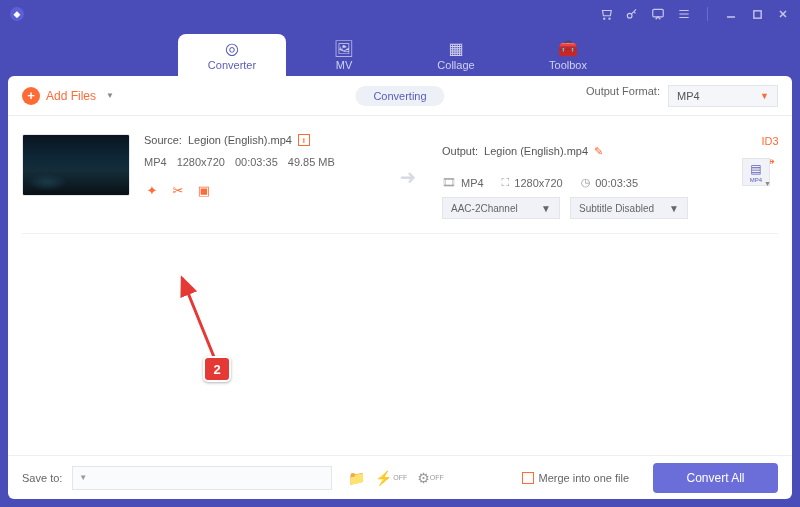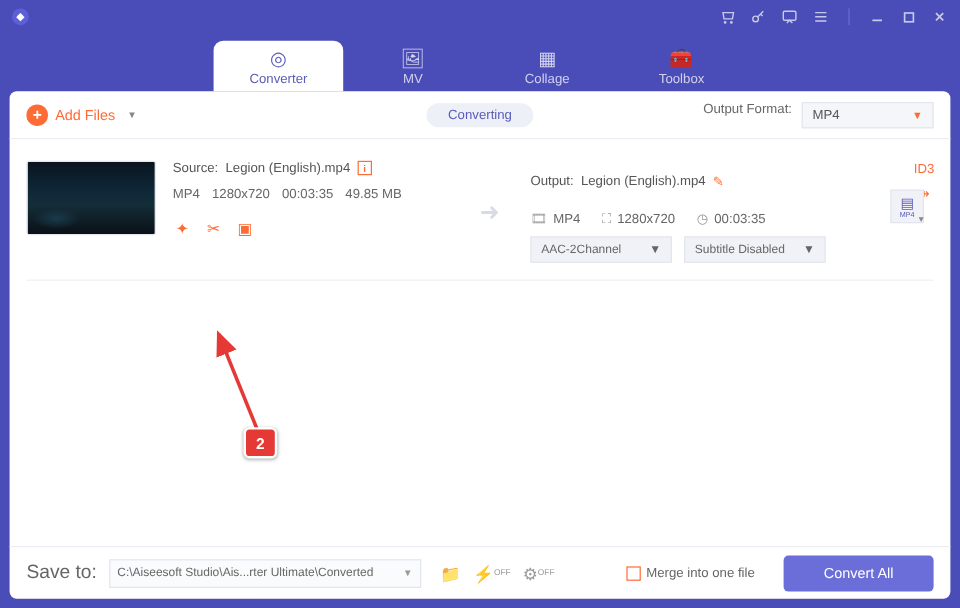--- a/index.html
+++ b/index.html
@@ -43,21 +43,21 @@
 .out-action { width: 16px; height: 14px; color: #ff6b35; cursor: pointer; font-size: 11px; display: flex; align-items: center; justify-content: center; }
 .out-meta { display: flex; gap: 18px; align-items: center; color: #666; }
 .meta-group { display: flex; align-items: center; gap: 5px; }
 .meta-ico { color: #999; font-size: 11px; }
 .out-selects { display: flex; gap: 10px; }
 .sel { height: 22px; background: #f1f2f7; border: 1px solid #e3e5ed; display: flex; align-items: center; justify-content: space-between; padding: 0 8px; font-size: 10px; color: #666; cursor: pointer; width: 118px; }
 .profile-btn { width: 28px; height: 28px; background: #f1f2f7; border: 1px solid #e3e5ed; display: flex; align-items: center; justify-content: center; cursor: pointer; margin-left: 8px; flex-direction: column; gap: 1px; color: #5a5db8; font-size: 7px; position: absolute; right: 8px; top: 30px; }
 .profile-btn .pb-ico { font-size: 12px; }
 .profile-chev { position: absolute; right: -2px; bottom: -2px; font-size: 7px; color: #888; }
 .bottombar { height: 44px; border-top: 1px solid #eceef3; display: flex; align-items: center; padding: 0 14px; gap: 10px; }
-.saveto-label { font-size: 16px; color: #666; }
+.saveto-label { font-size: 11px; color: #666; }
 .path-input { width: 260px; height: 24px; border: 1px solid #e3e5ed; background: #fafbfd; font-size: 10px; color: #666; padding: 0 6px; display: flex; align-items: center; justify-content: space-between; }
 .bottom-icons { display: flex; gap: 10px; margin-left: 6px; }
 .b-icon { color: #999; cursor: pointer; font-size: 14px; display: flex; align-items: center; }
 .merge { display: flex; align-items: center; gap: 5px; font-size: 11px; color: #666; margin-left: auto; }
 .merge-box { width: 12px; height: 12px; border: 1.5px solid #ff6b35; }
 .convert-btn { width: 125px; height: 30px; background: #6b6ed8; color: #fff; border-radius: 4px; display: flex; align-items: center; justify-content: center; font-size: 12px; cursor: pointer; margin-left: 14px; }
 .annotation { position: absolute; pointer-events: none; }
 .anno-arrow { position: absolute; left: 178px; top: 196px; }
 .anno-badge { position: absolute; left: 203px; top: 280px; width: 28px; height: 26px; background: #e53935; border: 2px solid #fff; border-radius: 5px; color: #fff; display: flex; align-items: center; justify-content: center; font-size: 13px; font-weight: bold; box-shadow: 0 1px 3px rgba(0,0,0,.3); }
 svg { display: block; }
@@ -211,21 +211,20 @@
         <span class="pb-ico">▤</span>
         <span style="font-size:6px">MP4</span>
         <span class="profile-chev">▼</span>
       </div>
     </div>
   </div>
 
   <div class="bottombar">
     <span class="saveto-label">Save to:</span>
     <div class="path-input">
-      <span>C:\Aiseesoft Studio\Ais...rter Ultimate\Converted</span>
       <span style="font-size:8px;color:#999">▼</span>
     </div>
     <div class="bottom-icons">
       <span class="b-icon">📁</span>
       <span class="b-icon">⚡<sub style="font-size:7px">OFF</sub></span>
       <span class="b-icon">⚙<sub style="font-size:7px">OFF</sub></span>
     </div>
     <div class="merge">
       <span class="merge-box"></span>
       <span>Merge into one file</span>

